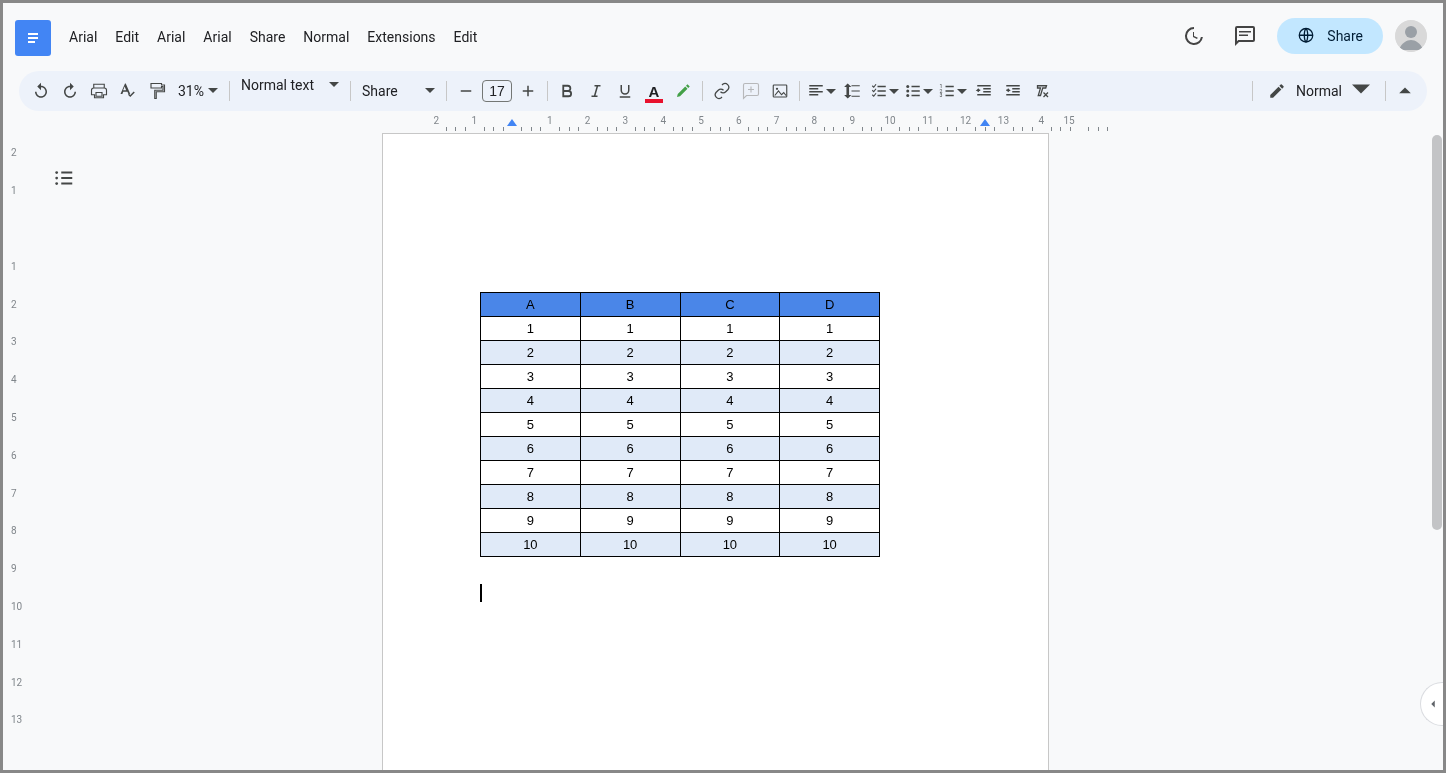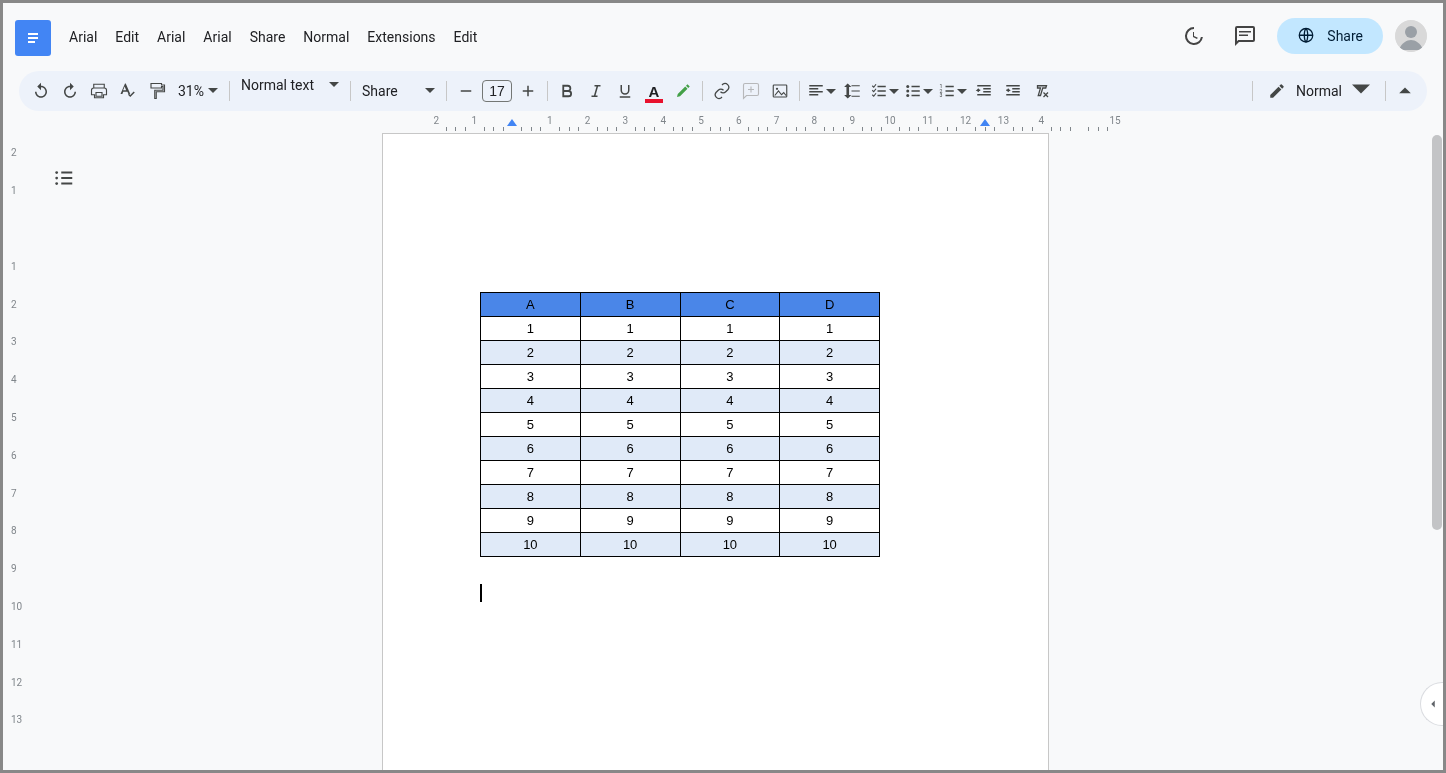--- a/index.html
+++ b/index.html
@@ -630,21 +630,21 @@
         <div class="htick htick-minor" style="left: 569.5px;"></div>
         <div class="htick htick-minor" style="left: 578.95px;"></div>
         <div class="htick htick-major" style="left: 588.4px;">13</div>
         <div class="htick htick-minor" style="left: 597.85px;"></div>
         <div class="htick htick-minor" style="left: 607.3px;"></div>
         <div class="htick htick-minor" style="left: 616.75px;"></div>
         <div class="htick htick-major" style="left: 626.2px;">4</div>
         <div class="htick htick-minor" style="left: 635.65px;"></div>
         <div class="htick htick-minor" style="left: 645.1px;"></div>
         <div class="htick htick-minor" style="left: 654.55px;"></div>
-        <div class="htick htick-major" style="left: 700px;">15</div>
+        <div class="htick htick-major" style="left: 654px;">15</div>
         <div class="htick htick-minor" style="left: 673.45px;"></div>
         <div class="htick htick-minor" style="left: 682.9px;"></div>
         <div class="htick htick-minor" style="left: 692.35px;"></div>
         <div class="ruler-marker-left" style="left: 97px;"></div>
         <div class="ruler-marker-right" style="left: 569.5px;"></div>
       </div>
   </div>
 </div>
 
 <div class="canvas-area">

